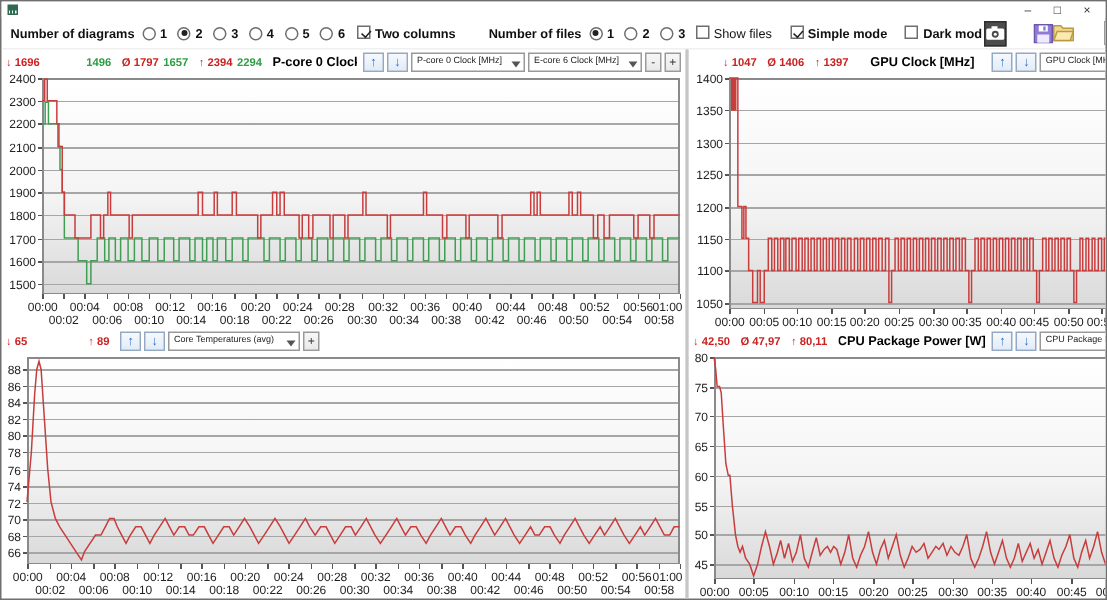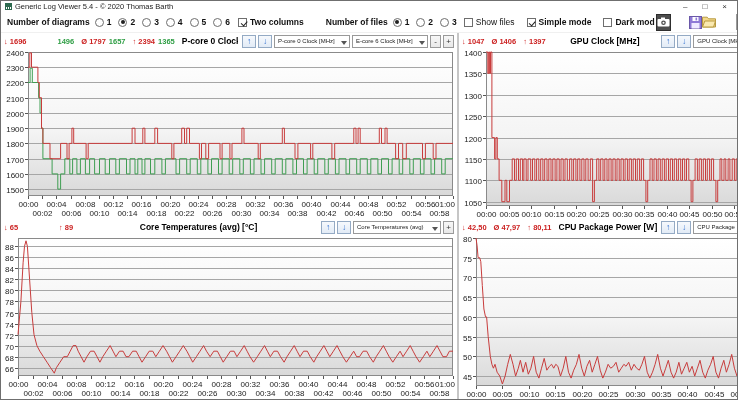--- a/index.html
+++ b/index.html
@@ -16,21 +16,21 @@
   .win-controls span { cursor:default; line-height:9px; }
   .toolbar { height:21px; display:flex; align-items:center; padding:0 6px; font-size:8.5px;
              color:#111; white-space:nowrap; border-bottom:1px solid #f0f0f0; }
   .b { font-weight:bold; }
   .radio-group { display:inline-flex; align-items:center; margin-left:5px; }
   .radio-item { display:inline-flex; align-items:center; margin-right:7px; }
   .radio { width:9px; height:9px; border:1px solid #6e6e6e; border-radius:50%; background:#fff;
            display:inline-block; margin-right:3px; position:relative; }
   .radio.checked::after { content:""; position:absolute; left:1.5px; top:1.5px; width:4px; height:4px;
            border-radius:50%; background:#222; }
-  .chk-item { display:inline-flex; align-items:flex-end; }
+  .chk-item { display:inline-flex; align-items:flex-start; }
   .chk { width:9px; height:9px; border:1px solid #6e6e6e; background:#fff; display:inline-block;
          margin-right:3px; position:relative; }
   .chk.checked::after { content:""; position:absolute; left:1.5px; top:1.5px; width:5px; height:2.5px;
          border-left:1.4px solid #222; border-bottom:1.4px solid #222; transform:rotate(-48deg); }
   .tbtn { display:inline-flex; align-items:center; justify-content:center; border:1px solid #9a9a9a;
           background:linear-gradient(#f7f7f7,#e7e7e7); height:16px; cursor:default; }
   .cam-btn { width:20px; height:17px; background:#4c4c4c; border:1px solid #2e2e2e; }
   .icon-btn { width:17px; border:none; background:transparent; }
   .refresh-btn { width:24px; gap:2px; }
   .chart-grid { position:absolute; left:0; top:32px; right:0; bottom:0; display:flex; }
@@ -58,21 +58,20 @@
         border-right:3px solid transparent; border-top:4px solid #555; }
   .dd.w1 { width:76px; } .dd.w2 { width:88px; }
   .chart-body { flex:1; position:relative; }
   .chart-body svg { position:absolute; left:0; top:0; }
 </style>
 </head>
 <body>
 
 <div class="titlebar">
   <span class="app-icon"></span>
-  <span class="title-text">Generic Log Viewer 5.4 - © 2020 Thomas Barth</span>
   <span class="win-controls">
     <span>–</span>
     <span>□</span>
     <span>×</span>
   </span>
 </div>
 
 <div class="toolbar">
   <span class="b">Number of diagrams</span>
   <span class="radio-group" id="diagRadios">
@@ -164,21 +163,21 @@
 <div class="chart-grid">
   <div class="col left">
     <div class="panel top">
       <div class="chart-header">
         <span class="stats">
             <span style="color: rgb(204, 34, 34);">↓ 1696</span>
             <span style="color: rgb(46, 158, 68); margin-left: 28px;">1496</span>
             <span class="gap" style="color: rgb(204, 34, 34);">Ø 1797</span>
             <span style="color: rgb(46, 158, 68);">1657</span>
             <span class="gap" style="color: rgb(204, 34, 34);">↑ 2394</span>
-            <span style="color: rgb(46, 158, 68);">1365</span>
+            <span style="color: rgb(46, 158, 68);">2294</span>
           </span>
         <span class="chart-title">P-core 0 Clock [MHz]  -  E-core 6 Clock [MHz]</span>
         <span class="hdr-controls">
             <span class="sbtn">↑</span>
             <span class="sbtn">↓</span>
             <span class="dd w1">P-core 0 Clock [MHz]</span>
             <span class="dd w1">E-core 6 Clock [MHz]</span>
             <span class="szbtn">-</span>
             <span class="szbtn">+</span>
           </span>
@@ -291,21 +290,20 @@
           </svg>
         </div>
     </div>
     <div class="panel bottom">
       <div class="chart-header">
         <span class="stats">
             <span style="color: rgb(204, 34, 34);">↓ 65</span>
             <span class="gap" style="color: rgb(204, 34, 34); margin-top: 40px;">Ø 69,01</span>
             <span class="gap" style="color: rgb(204, 34, 34);">↑ 89</span>
           </span>
-        <span class="chart-title">Core Temperatures (avg) [°C]</span>
         <span class="hdr-controls">
             <span class="sbtn">↑</span>
             <span class="sbtn">↓</span>
             <span class="dd w2">Core Temperatures (avg)</span>
             <span class="szbtn">+</span>
           </span>
       </div>
       <div class="chart-body">
           <svg width="456" height="165">
             <defs>
@@ -418,21 +416,21 @@
             <path d="M17.0,100.6L19.9,67.5L22.1,28.8L23.5,12.3L25.0,6.8L26.4,12.3L28.6,45.4L30.8,78.5L33.0,100.6L35.9,111.6L38.8,117.2L42.4,122.7L46.0,128.2L49.6,133.7L53.3,139.2L55.4,133.7L59.0,128.2L62.7,122.7L66.3,122.7L69.2,117.2L72.1,111.6L75.0,111.6L77.2,117.2L80.1,122.7L83.0,128.2L85.9,122.7L89.5,117.2L93.1,117.2L96.0,122.7L98.9,128.2L101.8,122.7L105.4,117.2L109.1,111.6L112.0,117.2L114.9,122.7L118.5,117.2L122.1,117.2L125.0,122.7L127.9,122.7L131.6,117.2L135.2,117.2L138.1,122.7L141.0,128.2L144.6,122.7L148.2,117.2L151.8,117.2L154.8,122.7L158.4,117.2L162.0,111.6L165.6,117.2L168.5,122.7L171.4,128.2L175.1,122.7L178.7,117.2L182.3,111.6L185.9,117.2L188.8,122.7L191.7,128.2L195.4,122.7L199.0,117.2L202.6,111.6L205.5,117.2L209.1,122.7L212.8,117.2L216.4,117.2L219.3,122.7L222.2,128.2L225.8,122.7L229.4,117.2L233.1,117.2L235.9,122.7L239.6,117.2L243.2,111.6L246.1,117.2L249.0,122.7L252.6,128.2L256.3,122.7L259.9,117.2L263.5,111.6L266.4,117.2L269.3,122.7L272.9,117.2L276.5,117.2L279.5,122.7L283.1,128.2L286.0,122.7L289.6,117.2L293.2,111.6L296.1,117.2L299.0,122.7L302.6,117.2L306.3,117.2L309.2,122.7L312.8,128.2L315.7,122.7L319.3,117.2L322.9,111.6L325.9,117.2L328.8,122.7L332.4,117.2L336.0,111.6L338.9,117.2L341.8,122.7L345.4,128.2L349.1,122.7L352.7,117.2L355.6,122.7L358.5,122.7L362.1,117.2L365.7,117.2L368.6,122.7L372.3,128.2L375.2,122.7L378.8,117.2L382.4,111.6L385.3,117.2L388.2,122.7L391.8,128.2L395.4,122.7L399.1,117.2L402.0,122.7L405.6,117.2L409.2,111.6L412.1,117.2L415.0,122.7L418.6,128.2L422.3,122.7L425.9,117.2L428.8,122.7L432.4,117.2L436.0,111.6L439.0,117.2L441.9,122.7L445.5,122.7L448.4,117.2L452.0,117.2" fill="none" stroke="#c83c3c" stroke-width="1"></path>
           </svg>
         </div>
     </div>
   </div>
   <div class="splitter"></div>
   <div class="col right">
     <div class="panel top">
       <div class="chart-header">
         <span class="stats">
-            <span style="color: rgb(204, 34, 34);">↓ 1047</span>
+            <span style="color: rgb(204, 34, 34); margin-left: 20px;">↓ 1047</span>
             <span class="gap" style="color: rgb(204, 34, 34);">Ø 1406</span>
             <span class="gap" style="color: rgb(204, 34, 34);">↑ 1397</span>
           </span>
         <span class="chart-title">GPU Clock [MHz]</span>
         <span class="hdr-controls">
             <span class="sbtn">↑</span>
             <span class="sbtn">↓</span>
             <span class="dd w2">GPU Clock [MHz]</span>
           </span>
       </div>

